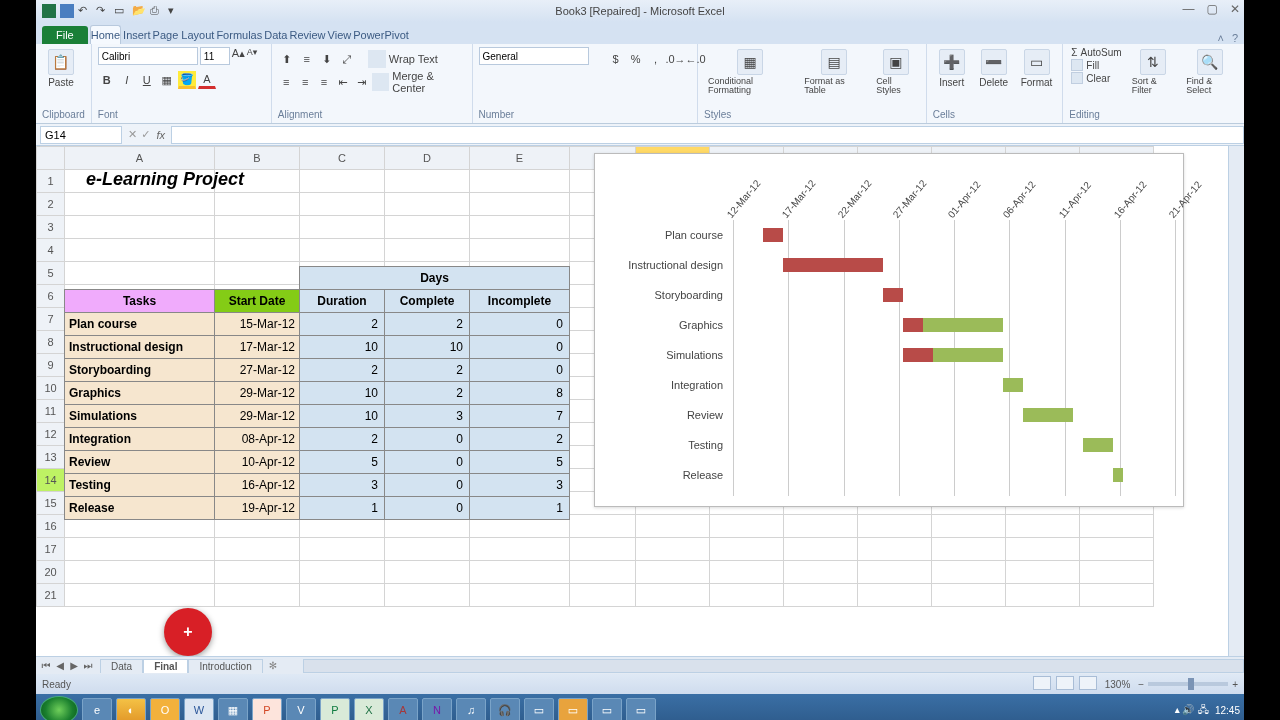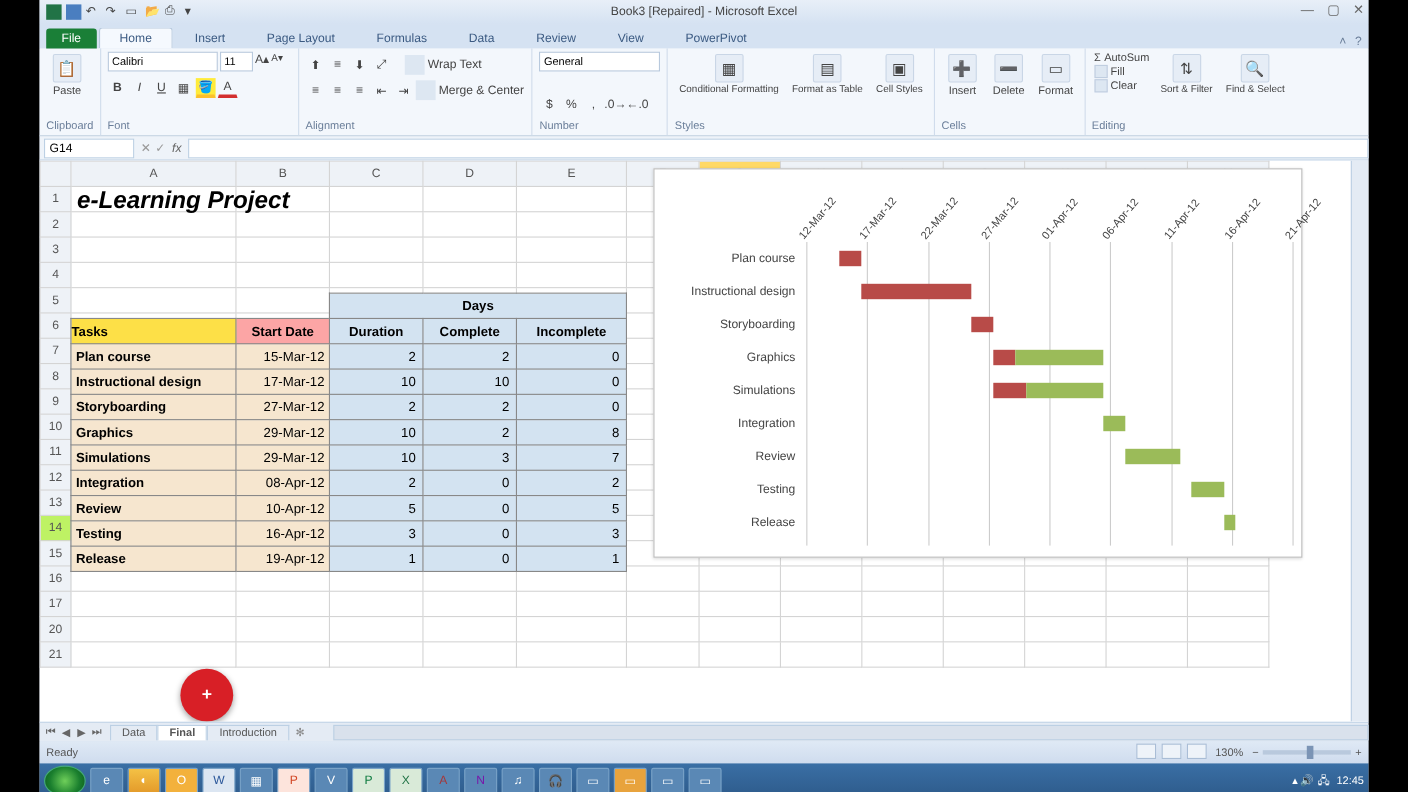--- a/index.html
+++ b/index.html
@@ -10,21 +10,21 @@
 
 
 .titlebar { height:22px; background:linear-gradient(#e8eff8,#d5e2f2); display:flex; align-items:center; font-size:11px; color:#444; position:relative; }
 .qat { display:flex; gap:4px; padding:0 6px; }
 .qat span,.qat svg { width:14px; height:14px; }
 .title-text { position:absolute; left:50%; transform:translateX(-50%); }
 .win-controls { position:absolute; right:4px; top:2px; display:flex; gap:12px; color:#666; font-size:12px;}
 
 
 .tabs { height:22px; display:flex; align-items:flex-end; padding-left:6px; gap:2px; background:#d5e2f2; font-size:11px; }
-.tab { padding:3px 18px; color:#3b5a82; cursor:pointer; border-radius:3px 3px 0 0;}
+.tab { padding:3px 0; color:#3b5a82; cursor:pointer; border-radius:3px 3px 0 0;}
 .tab.file { background:#1a7f37; color:#fff; padding:3px 14px;}
 .tab.active { background:#f5f9fe; border:1px solid #b8c9dd; border-bottom:none; color:#3b5a82;}
 
 
 .ribbon { height:80px; background:#f3f7fc; border-bottom:1px solid #bcd; display:flex; font-size:10px; color:#444; }
 .group { border-right:1px solid #d0dcec; padding:3px 6px; display:flex; flex-direction:column; justify-content:space-between; position:relative;}
 .group-label { font-size:10px; color:#6a7e99; margin-top:auto; padding-top:2px;}
 .group-body { display:flex; gap:4px; flex:1; align-items:flex-start;}
 .big-btn { display:flex; flex-direction:column; align-items:center; gap:2px; padding:2px 4px; font-size:10px; color:#444; min-width:38px;}
 .big-btn .ico { width:26px; height:26px; background:#e6edf6; border:1px solid #c9d6e6; border-radius:2px; display:flex; align-items:center; justify-content:center; font-size:14px;}
@@ -45,27 +45,27 @@
 
 .gridwrap { position:relative; height:510px; background:#fff; overflow:hidden;}
 .grid { border-collapse:collapse; font-size:12px; }
 .grid th,.grid td { border:1px solid #d4d4d4; height:23px; }
 .grid .corner { width:28px; background:#eef2f7;}
 .grid thead th { background:#eef2f7; font-weight:normal; color:#555; font-size:11px;}
 .grid tbody th { width:28px; background:#eef2f7; font-weight:normal; color:#555; text-align:center; font-size:11px;}
 .colA{width:150px}.colB{width:85px}.colC{width:85px}.colD{width:85px}.colE{width:100px}.colF{width:66px}.colG{width:74px}.colH{width:74px}.colI{width:74px}.colJ{width:74px}.colK{width:74px}.colL{width:74px}.colM{width:74px}
 .grid thead th.sel{background:#ffd966;}
 .grid tbody th.sel{background:#bef264;}
-.title-cell{font-weight:bold; font-style:italic; font-size:22px; padding-left:4px;}
+.title-cell{font-weight:bold; font-style:italic; font-size:18px; padding-left:20px;}
 
 
 .dt { border-collapse:collapse; position:absolute; left:28px; top:120px; font-size:12px;}
 .dt td,.dt th{border:1px solid #888; height:23px; }
-.dt .h-task{background:#fde047; font-weight:bold; width:150px;margin-left:47px;}
-.dt .h-start{background:#fca5a5; text-align:center; font-weight:bold; width:85px;}
+.dt .h-task{background:#f0abfc; text-align:center; font-weight:bold; width:150px;margin-left:47px;}
+.dt .h-start{background:#84cc16; text-align:center; font-weight:bold; width:85px;}
 .dt .h-days{background:#d3e3f1; text-align:center; font-weight:bold;}
 .dt .task{background:#f6e6cf; font-weight:bold; padding:0 4px; width:150px;}
 .dt .date{background:#f6e6cf; text-align:right; padding-right:4px; width:85px;}
 .dt .num{background:#d3e3f1; text-align:right; padding-right:6px; width:85px;}
 .dt .nume{background:#d3e3f1; text-align:right; padding-right:6px; width:100px;}
 
 
 .chart { position:absolute; left:558px; top:7px; width:590px; height:354px; background:#fff; border:1px solid #bbb; box-shadow:0 1px 3px rgba(0,0,0,.15);}
 .chart .dates { position:absolute; left:138px; top:6px; right:10px; height:60px;}
 .chart .dates span { position:absolute; transform:rotate(-50deg); transform-origin:left bottom; font-size:10px; color:#444; white-space:nowrap;}
@@ -196,21 +196,21 @@
           <span>≡</span>
           <span>⇤</span>
           <span>⇥</span>
           <span class="mini-ico"></span>
           <span style="width:auto">Merge &amp; Center</span>
         </div>
       </div>
       <div class="group-label">Alignment</div>
     </div>
     <div class="group" style="min-width:120px">
-      <div class="group-body" style="flex-direction:column;gap:18px">
+      <div class="group-body" style="gap:18px">
         <input style="width: 110px; height: 18px; border: 1px solid rgb(184, 201, 221); font-size: 10px; padding: 0px 3px;" value="General">
         <div class="btnrow">
           <span>$</span>
           <span>%</span>
           <span>,</span>
           <span>.0→</span>
           <span>←.0</span>
         </div>
       </div>
       <div class="group-label">Number</div>

